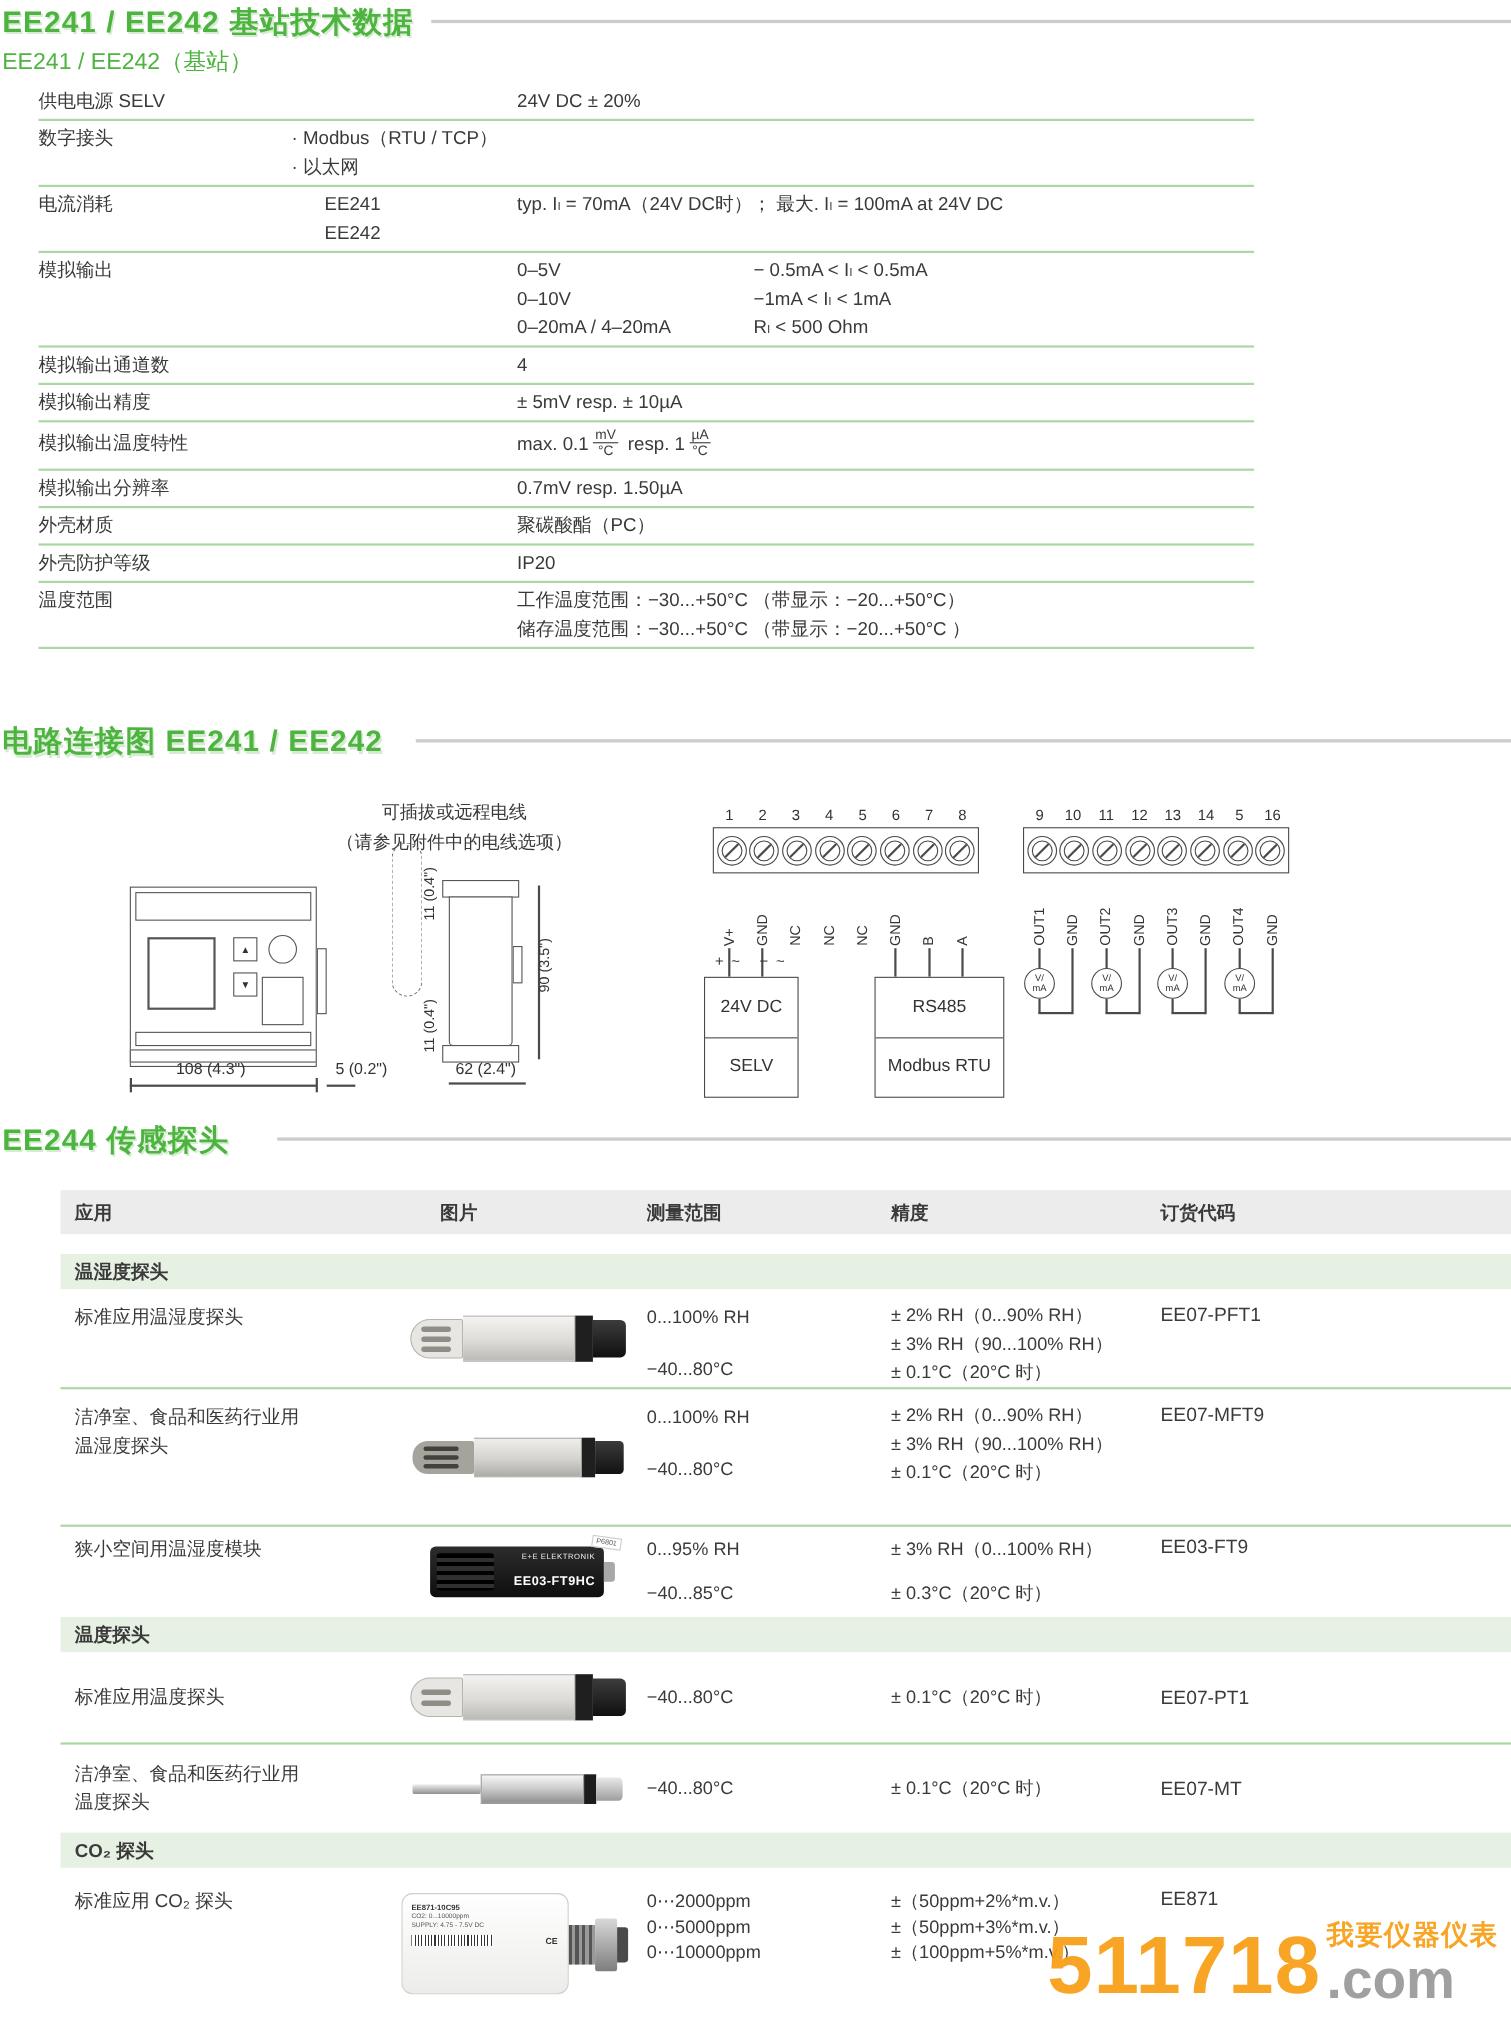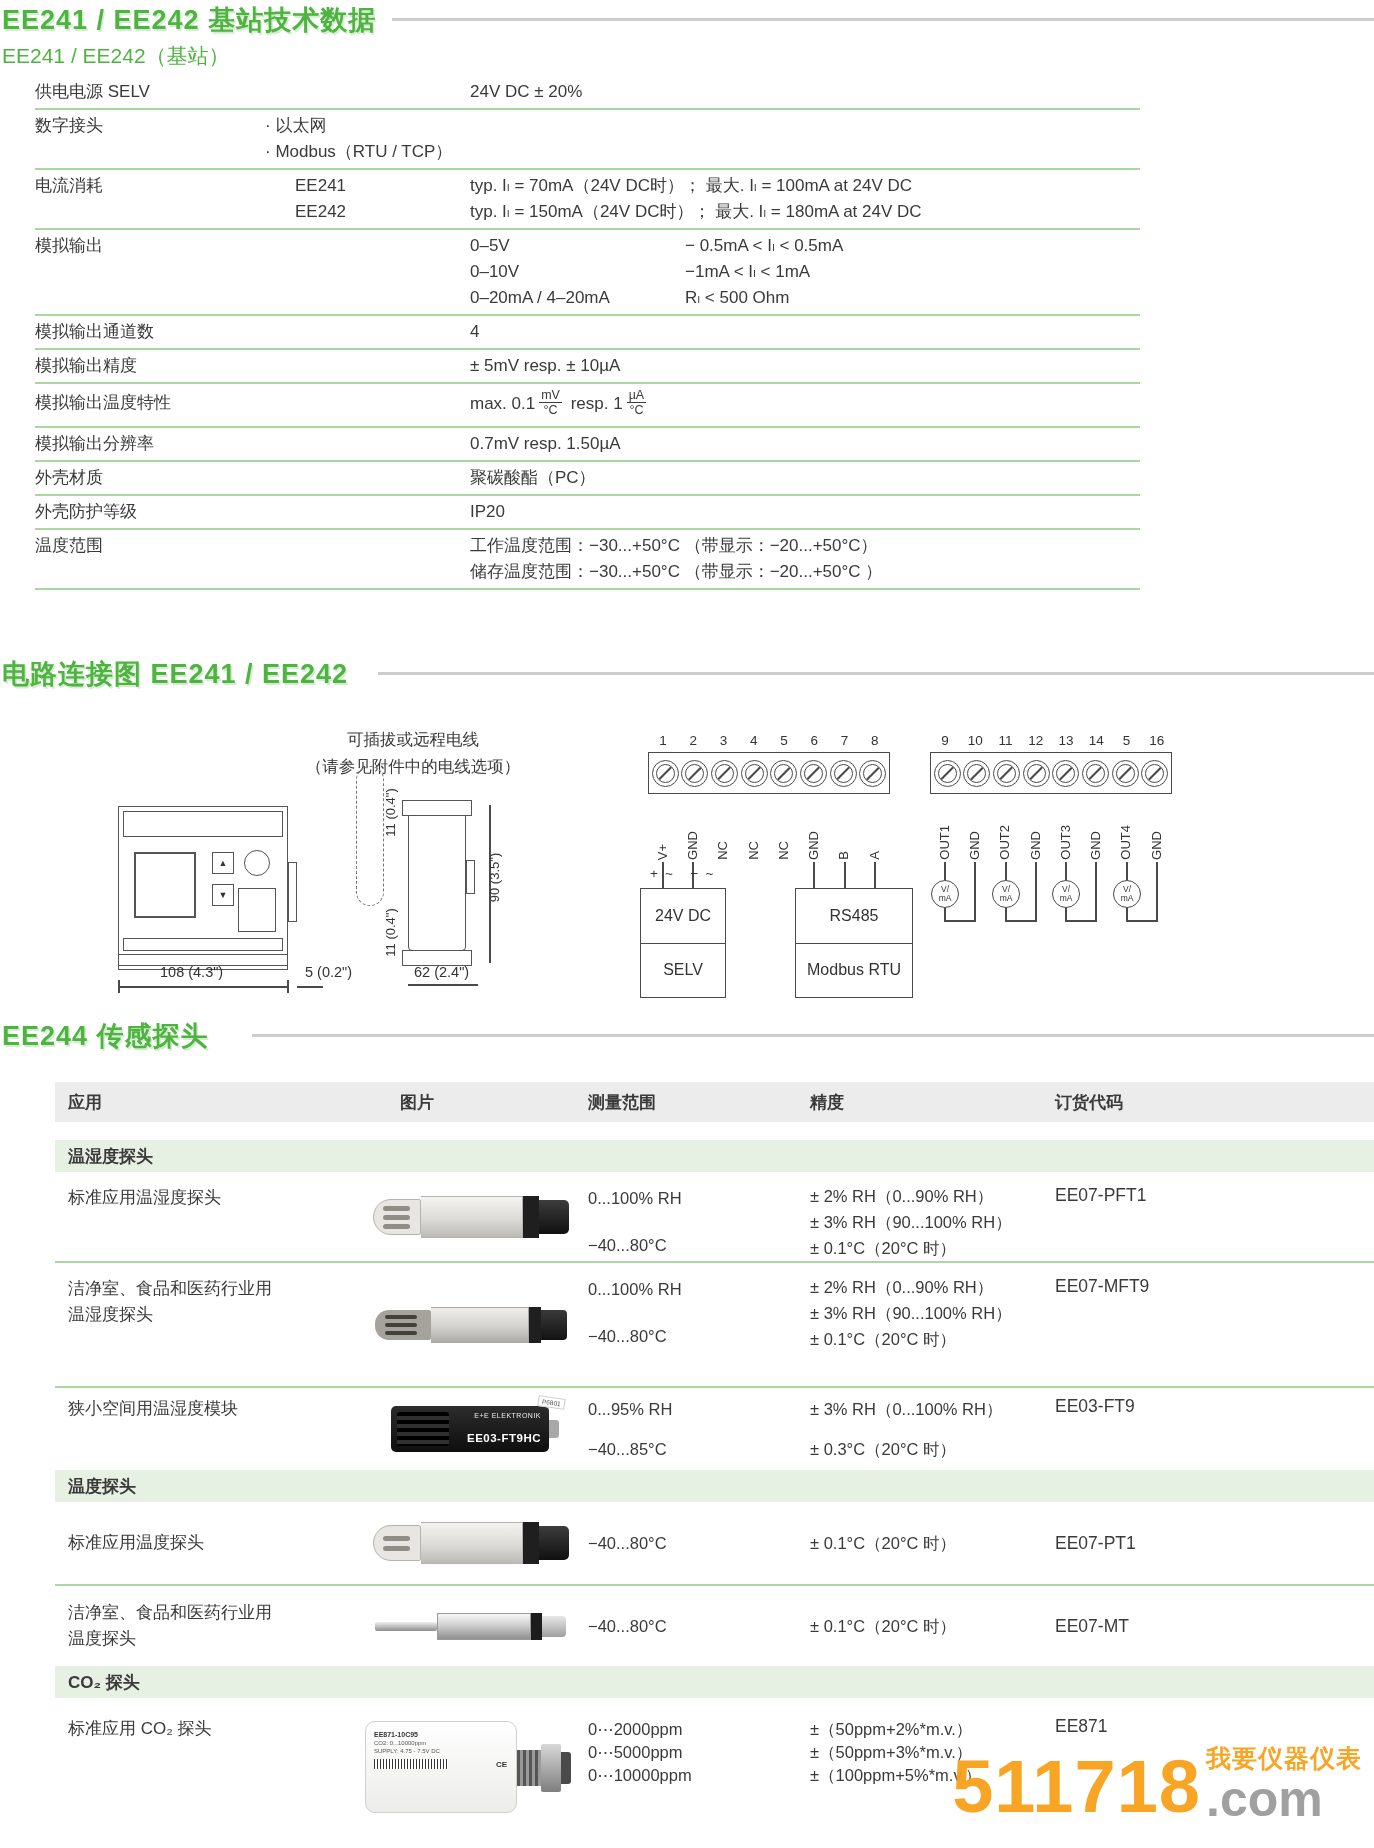--- a/index.html
+++ b/index.html
@@ -170,33 +170,32 @@
 
   <div class="spec">
     <div class="srow">
       <div class="sl line">供电电源 SELV</div>
       <div class="sm"></div>
       <div class="sv line">24V DC ± 20%</div>
     </div>
     <div class="srow">
       <div class="sl line">数字接头</div>
       <div class="smwide">
+        <div class="line">· Modbus（RTU / TCP）</div>
         <div class="line">· 以太网</div>
-        <div class="line">· Modbus（RTU / TCP）</div>
       </div>
     </div>
     <div class="srow">
       <div class="sl line">电流消耗</div>
       <div class="sm ind">
         <div class="line">EE241</div>
         <div class="line">EE242</div>
       </div>
       <div class="sv">
         <div class="line">typ. Iₗ = 70mA（24V DC时）； 最大. Iₗ = 100mA at 24V DC</div>
-        <div class="line">typ. Iₗ = 150mA（24V DC时）； 最大. Iₗ = 180mA at 24V DC</div>
       </div>
     </div>
     <div class="srow">
       <div class="sl line">模拟输出</div>
       <div class="sm"></div>
       <div class="sv">
         <div class="svrow">
           <div class="sv1 line">0–5V</div>
           <div class="line">− 0.5mA &lt;  Iₗ &lt; 0.5mA</div>
         </div>

